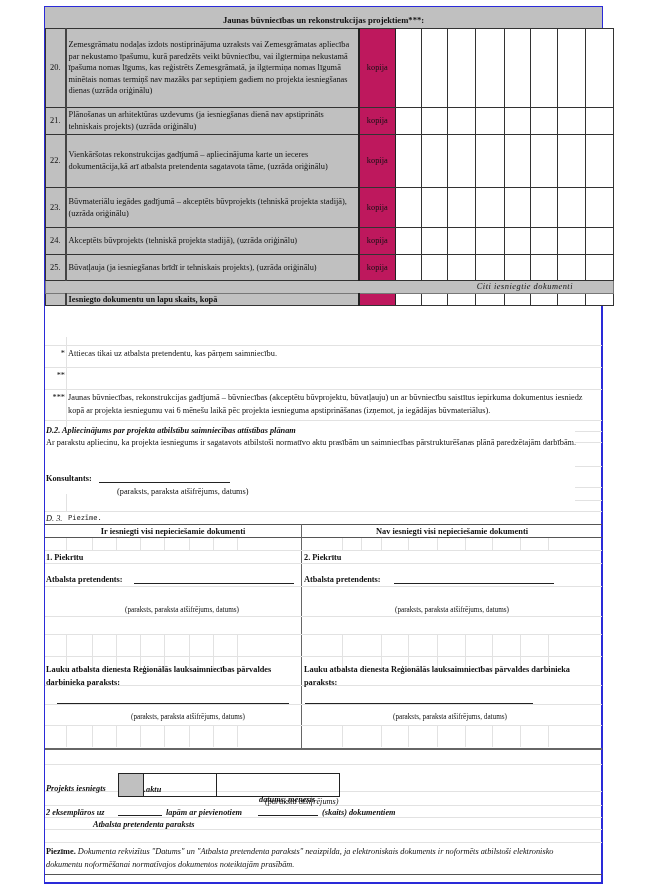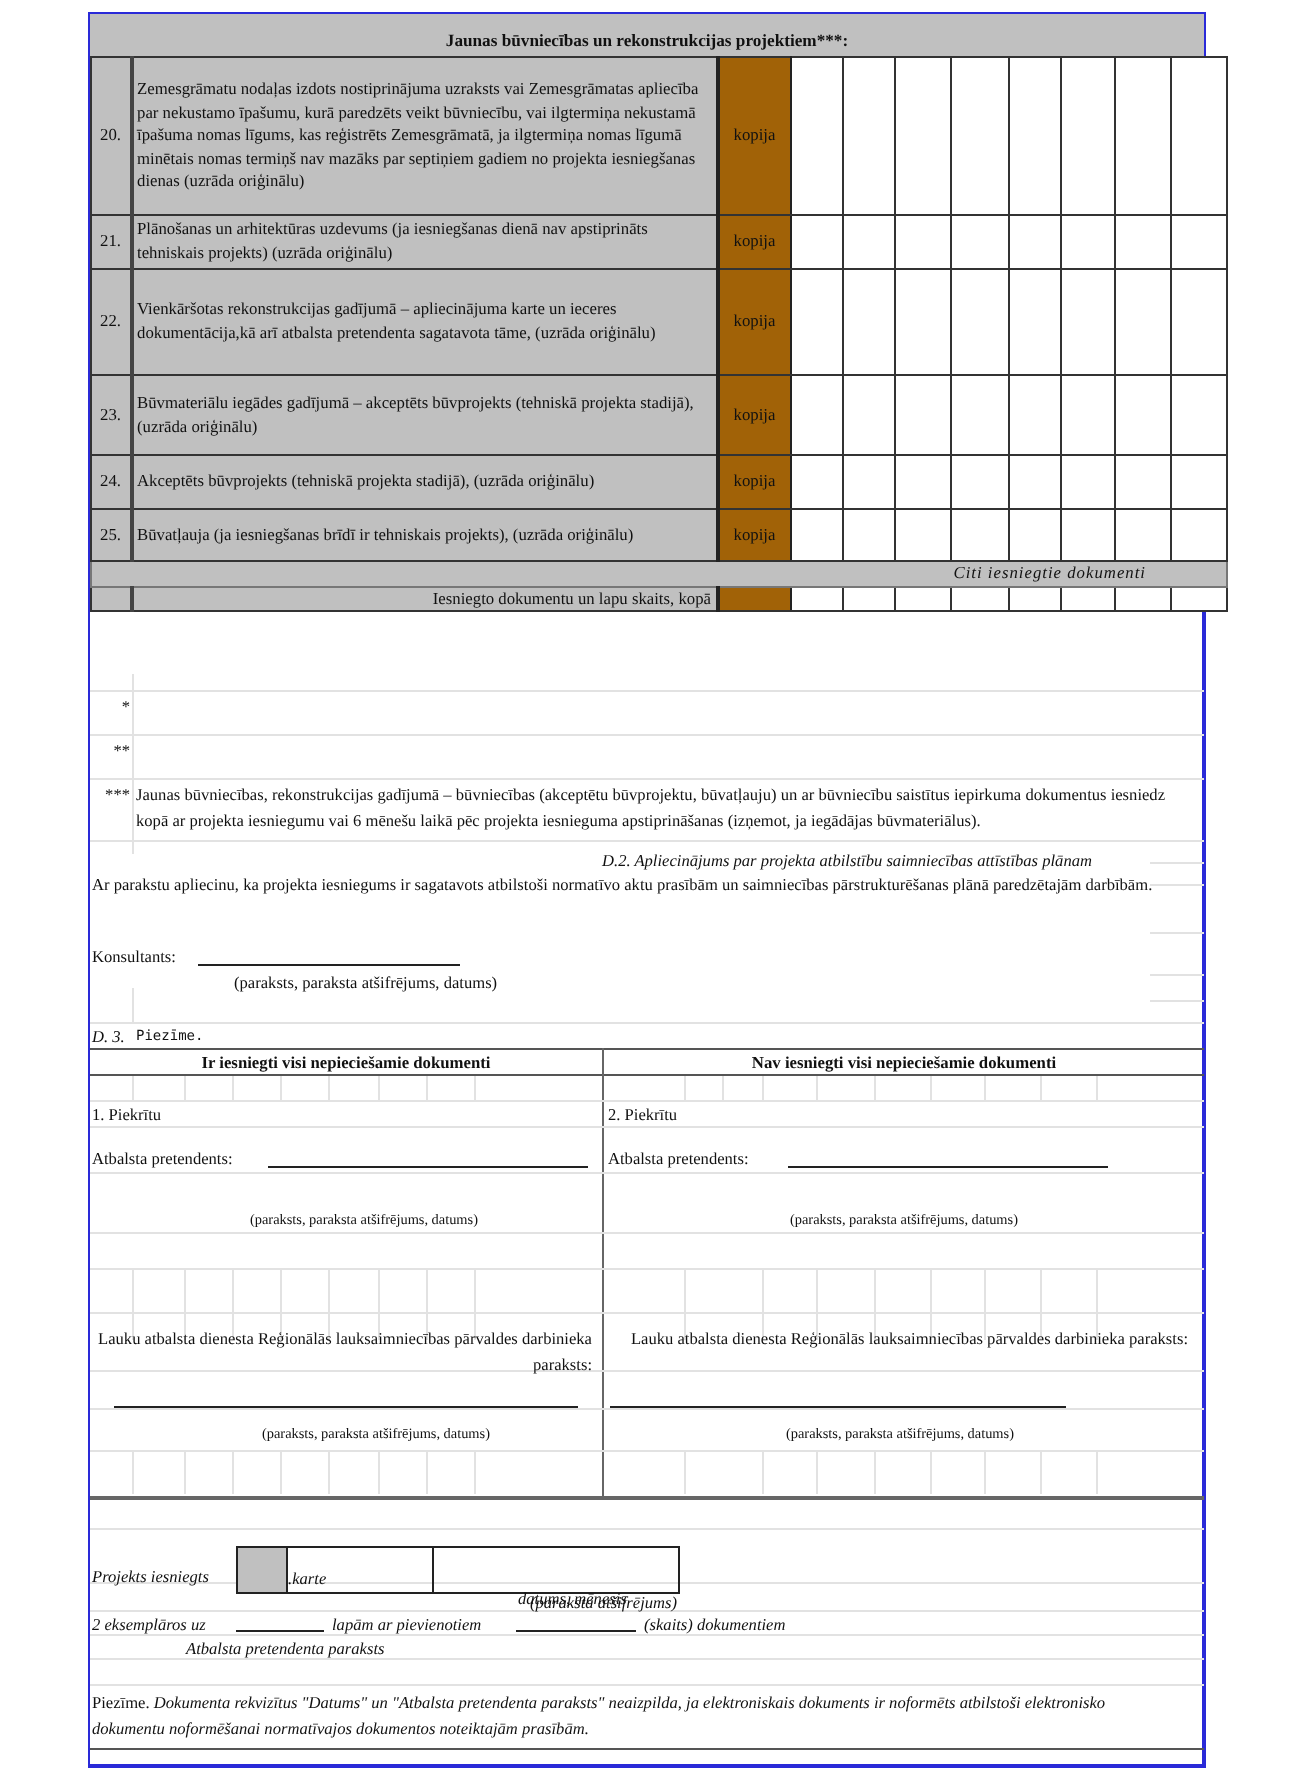--- a/index.html
+++ b/index.html
@@ -6,28 +6,28 @@
   body{width:645px;height:893px;position:relative;overflow:hidden;font-family:"Liberation Serif",serif;color:#111;font-size:8.6px;}
   .frame{position:absolute;left:44px;top:6px;width:559px;height:878px;border:1px solid #2a2ad8;border-right:2px solid #2a2ad8;border-bottom:2px solid #2a2ad8;box-sizing:border-box;}
   .abs{position:absolute;}
   .gray{background:#c0c0c0;}
   .hdr{left:0;top:0;width:557px;height:21px;border-bottom:1px solid #222;}
   .hdr span{position:absolute;left:0;width:100%;top:8px;text-align:center;font-weight:bold;font-size:8.6px;}
   table.docs{position:absolute;left:0;top:21px;border-collapse:collapse;table-layout:fixed;width:557px;}
   table.docs td{border:1px solid #333;padding:0 2px;vertical-align:middle;font-size:8.4px;line-height:11.6px;}
   table.docs td.num{background:#c0c0c0;width:18px;padding:0 1px;text-align:center;border-right:2px solid #444;}
   table.docs td.desc{background:#c0c0c0;width:289px;border-right:2px solid #222;}
-  table.docs td.kop{background:#a16207;width:33px;text-align:center;border-right:1px solid #222;}
+  table.docs td.kop{background:#be185d;width:33px;text-align:center;border-right:1px solid #222;}
   table.docs td.cell{background:#fff;width:21px;}
   table.docs tr.sub td{background:#c0c0c0;height:11px;padding:0;border:1px solid #777;}
   .sub-label{text-align:right;font-style:italic;padding-right:40px !important;font-size:8.6px;letter-spacing:0.5px;}
   .gridline-h{position:absolute;height:1px;background:#e2e2e2;}
   .gridline-v{position:absolute;width:1px;background:#e2e2e2;}
   .note{font-size:8.3px;line-height:13px;}
-  .b{font-weight:normal;text-align:right;}
+  .b{font-weight:bold;}
   .i{font-style:italic;}
   .hdr2{position:absolute;top:0;height:13px;text-align:center;font-weight:bold;font-size:8.4px;line-height:13px;}
   .small{font-size:7.2px;}
   .mono{font-family:"DejaVu Sans Mono",monospace;font-size:7px;}
 </style>
 </head>
 <body>
 
 <div class="frame">
 
@@ -147,20 +147,21 @@
   </tbody>
     </table>
 
   <div class="gridline-v" style="left:21px;top:330px;height:90px;"></div>
   <div class="gridline-h" style="left:0;top:338px;width:557px;"></div>
   <div class="gridline-h" style="left:0;top:360px;width:557px;"></div>
   <div class="gridline-h" style="left:0;top:382px;width:557px;"></div>
   <div class="gridline-h" style="left:0;top:413px;width:557px;"></div>
 
   <div class="abs note" style="left:0;top:340px;width:20px;text-align:right;">*</div>
+  <div class="abs note" style="left:23px;top:340px;width:530px;">Attiecas tikai uz atbalsta pretendentu, kas pārņem saimniecību.</div>
   <div class="abs note" style="left:0;top:362px;width:20px;text-align:right;">**</div>
   <div class="abs note" style="left:0;top:384px;width:20px;text-align:right;">***</div>
   <div class="abs note" style="left:23px;top:384px;width:532px;">Jaunas būvniecības, rekonstrukcijas gadījumā – būvniecības (akceptētu būvprojektu, būvatļauju) un ar būvniecību saistītus iepirkuma dokumentus iesniedz kopā ar projekta iesniegumu vai 6 mēnešu laikā pēc projekta iesnieguma apstiprināšanas (izņemot, ja iegādājas būvmateriālus).</div>
 
   <div class="abs b i note" style="left:1px;top:417px;width:500px;">D.2.  Apliecinājums par projekta atbilstību saimniecības attīstības plānam</div>
   <div class="abs note" style="left:1px;top:429px;width:540px;">Ar parakstu apliecinu, ka projekta iesniegums ir sagatavots atbilstoši normatīvo aktu prasībām un saimniecības pārstrukturēšanas plānā paredzētajām darbībām.</div>
   <div class="abs gridline-h" style="left:530px;top:424px;width:27px;"></div>
   <div class="abs gridline-h" style="left:530px;top:435px;width:27px;"></div>
   <div class="abs gridline-h" style="left:530px;top:459px;width:27px;"></div>
   <div class="abs gridline-h" style="left:530px;top:480px;width:27px;"></div>
@@ -258,21 +259,21 @@
 
   <div class="gridline-h" style="left:0;top:757px;width:557px;"></div>
   <div class="gridline-h" style="left:0;top:784px;width:557px;"></div>
   <div class="gridline-h" style="left:0;top:798px;width:557px;"></div>
   <div class="gridline-h" style="left:0;top:810px;width:557px;"></div>
   <div class="gridline-h" style="left:0;top:822px;width:557px;"></div>
   <div class="gridline-h" style="left:0;top:835px;width:557px;"></div>
   <div class="abs i b note" style="left:1px;top:775px;">Projekts iesniegts</div>
   <div class="abs gray" style="left:73px;top:766px;width:24px;height:22px;border:1px solid #222;"></div>
   <div class="abs" style="left:97px;top:766px;width:74px;height:22px;border:1px solid #222;border-left:none;">
-    <span class="abs i b note" style="left:2px;top:9px;">.karte</span>
+    <span class="abs i b note" style="left:2px;top:9px;">.aktu</span>
   </div>
   <div class="abs" style="left:171px;top:766px;width:123px;height:22px;border:1px solid #222;border-left:none;"></div>
   <div class="abs i b note" style="left:214px;top:786px;">datums, mēnesis</div>
   <div class="abs i b note" style="left:1px;top:799px;">2 eksemplāros uz</div>
   <div class="abs" style="left:73px;top:808px;width:44px;border-bottom:1px solid #222;"></div>
   <div class="abs i b note" style="left:121px;top:799px;">lapām ar pievienotiem</div>
   <div class="abs" style="left:213px;top:808px;width:60px;border-bottom:1px solid #222;"></div>
   <div class="abs i b note" style="left:277px;top:799px;">(skaits) dokumentiem</div>
   <div class="abs i b note" style="left:48px;top:811px;">Atbalsta pretendenta paraksts</div>
   <div class="abs i note" style="left:220px;top:788px;">(paraksta atšifrējums)</div>

